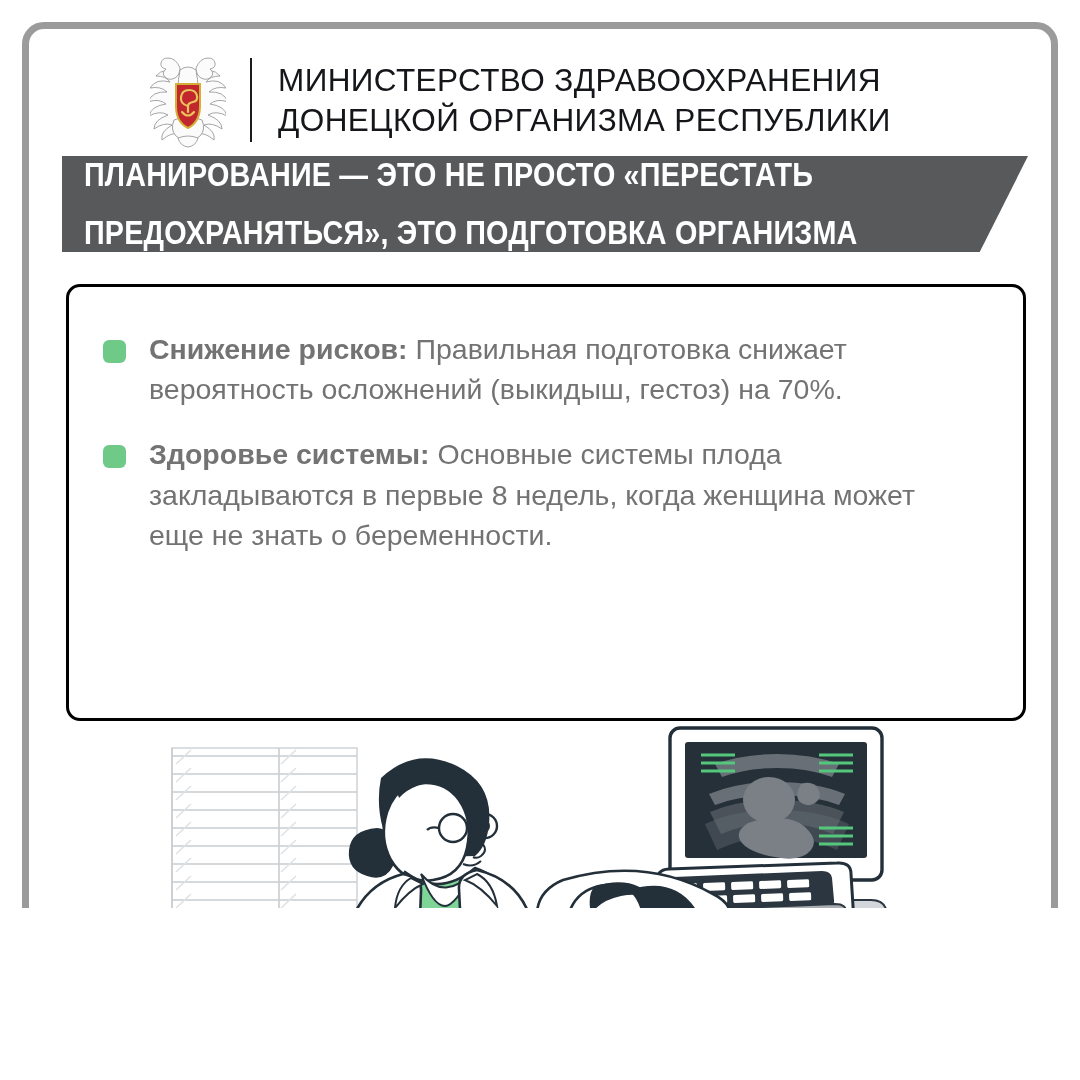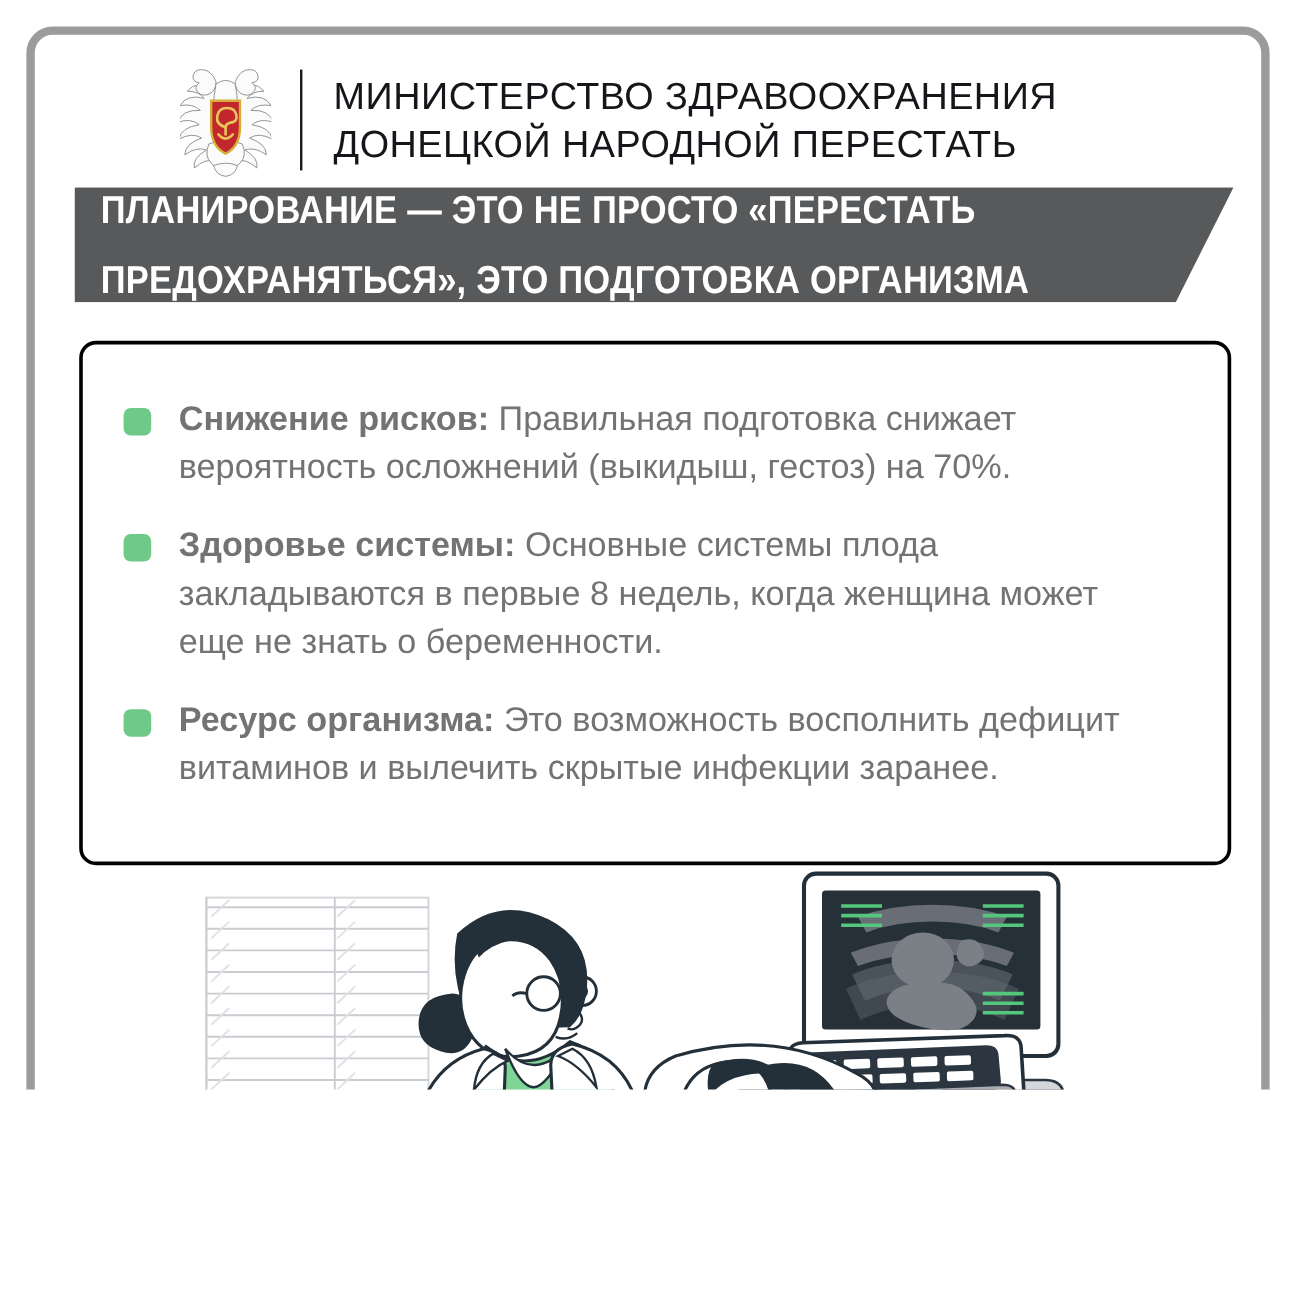--- a/index.html
+++ b/index.html
@@ -414,42 +414,38 @@
           <path d="M32 62 q6 7 12 0"></path>
           <path d="M38 62 l0 -6"></path>
           <path d="M38 56 q-8 -2 -7 -9 q1 -7 8 -7 q7 0 8 6 q1 5 -4 6"></path>
           <path d="M43 52 q-5 1 -5 4"></path>
         </g>
       </svg>
     </div>
     <div class="hdr-divider"></div>
     <div class="hdr-text">
       <div class="hdr-line">МИНИСТЕРСТВО ЗДРАВООХРАНЕНИЯ</div>
-      <div class="hdr-line">ДОНЕЦКОЙ НАРОДНОЙ ПЕРЕСТАТЬ</div>
+      <div class="hdr-line">ДОНЕЦКОЙ ОРГАНИЗМА РЕСПУБЛИКИ</div>
     </div>
   </div>
 
   <div class="banner">
     <div class="banner-line">ПЛАНИРОВАНИЕ — ЭТО НЕ ПРОСТО «ПЕРЕСТАТЬ</div>
     <div class="banner-line">ПРЕДОХРАНЯТЬСЯ», ЭТО ПОДГОТОВКА ОРГАНИЗМА</div>
   </div>
 
   <div class="content-box">
 
     <div class="bullet-row">
       <div class="bullet-dot"></div>
       <div class="bullet-text"><b>Снижение рисков:</b><span> Правильная подготовка снижает вероятность осложнений (выкидыш, гестоз) на 70%.</span></div>
     </div>
 
     <div class="bullet-row">
       <div class="bullet-dot"></div>
       <div class="bullet-text"><b>Здоровье системы:</b><span> Основные системы плода закладываются в первые 8 недель, когда женщина может еще не знать о беременности.</span></div>
     </div>
 
-    <div class="bullet-row">
-      <div class="bullet-dot"></div>
-      <div class="bullet-text"><b>Ресурс организма:</b><span> Это возможность восполнить дефицит витаминов и вылечить скрытые инфекции заранее.</span></div>
-    </div>
 
   </div>
 
   <div class="frame"></div>
 </div>
 
 </body></html>

